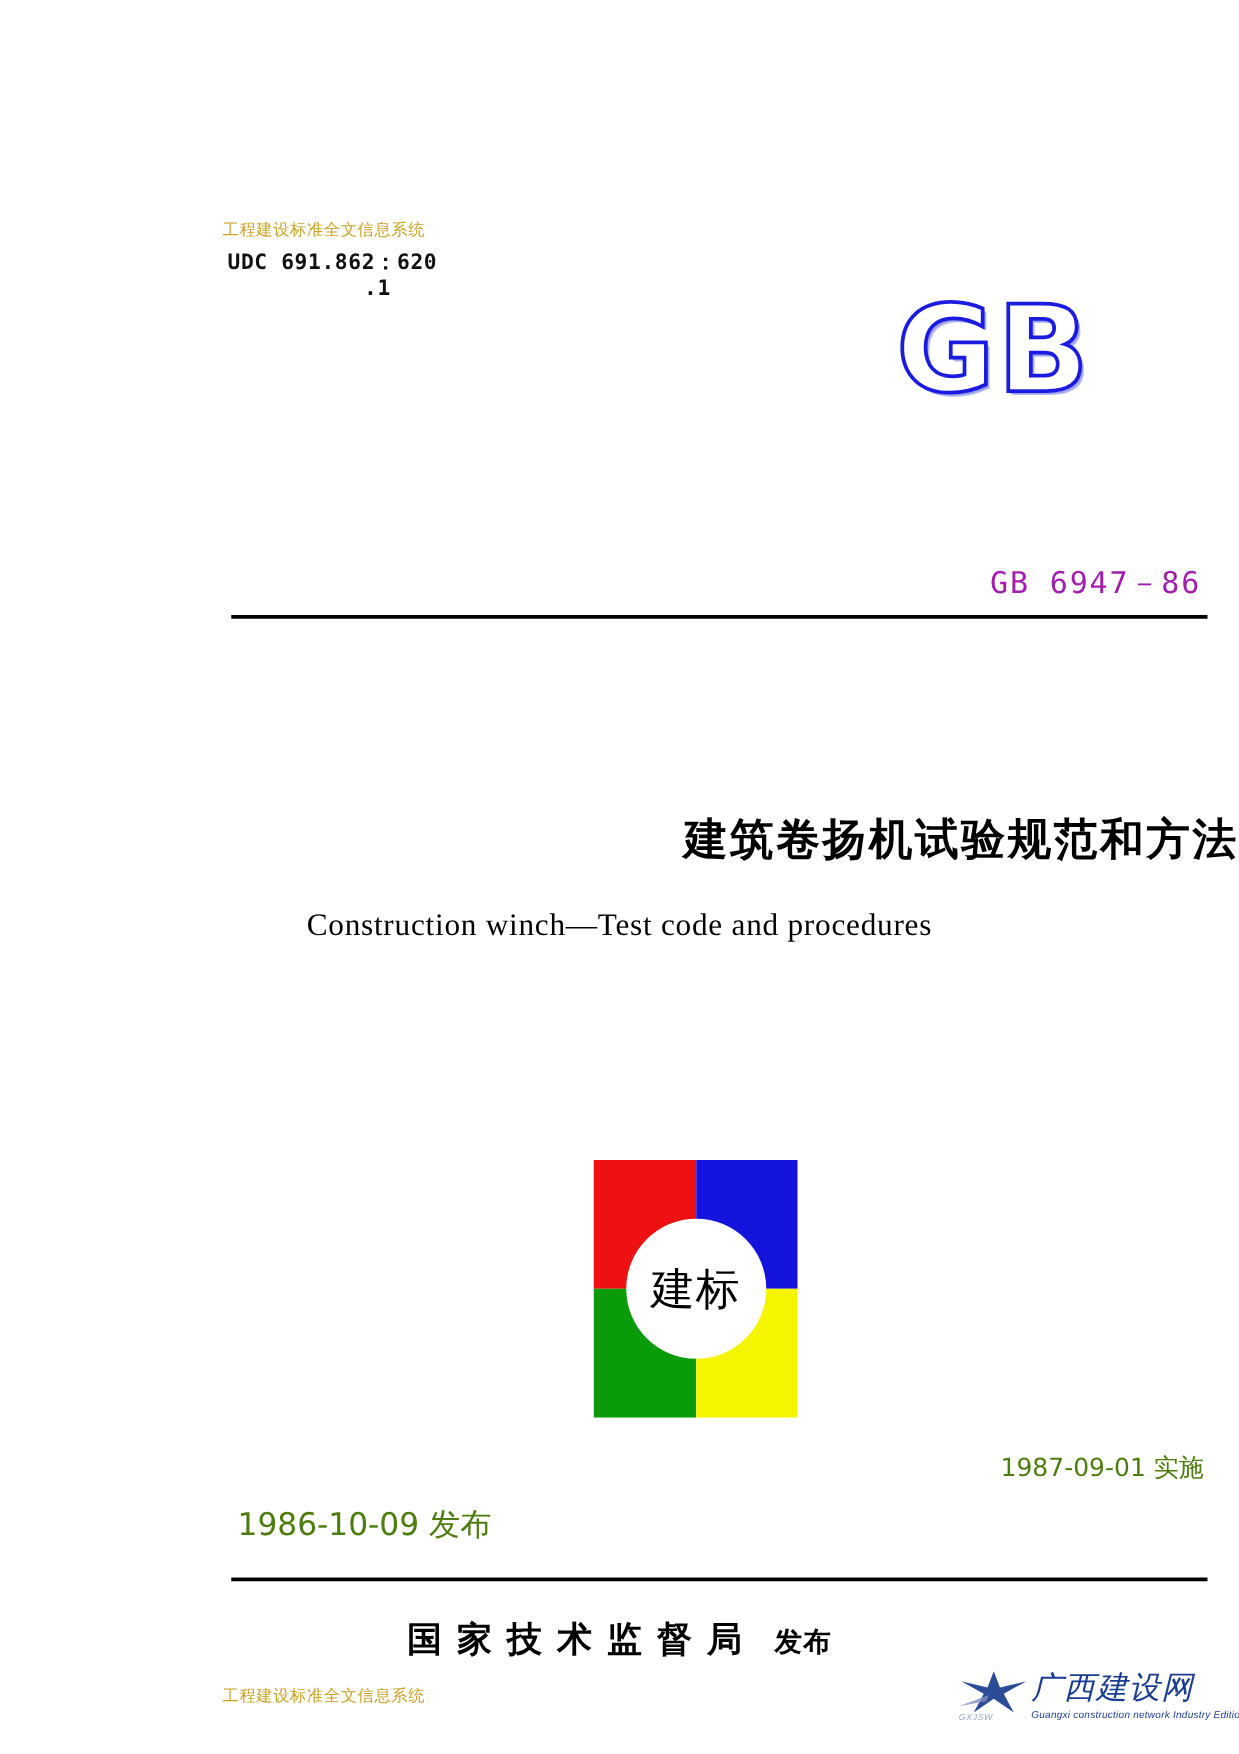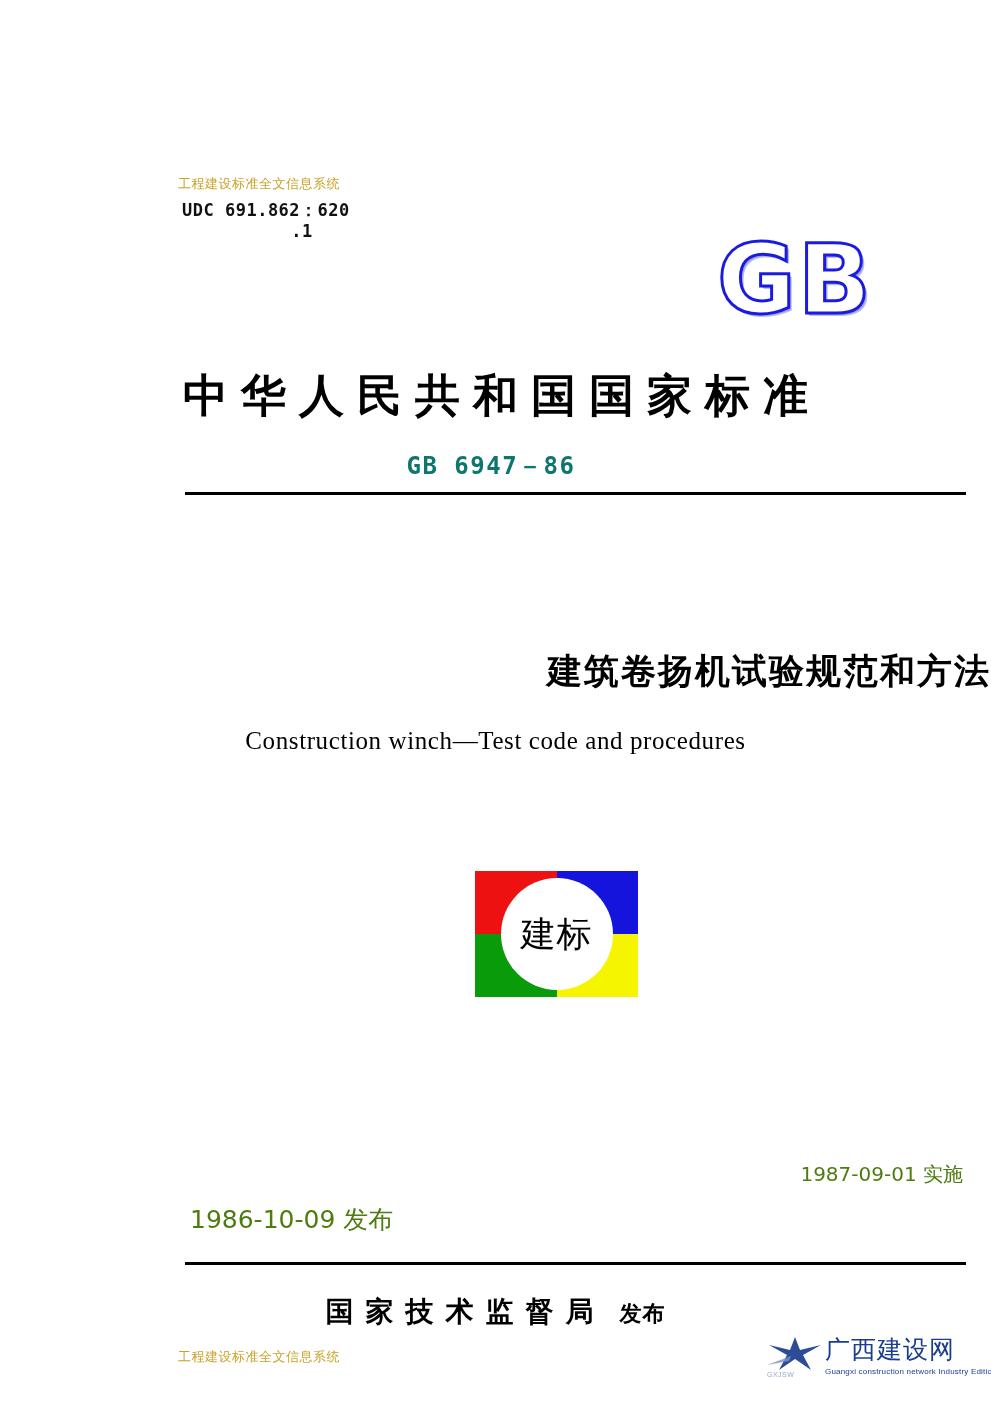--- a/index.html
+++ b/index.html
@@ -94,26 +94,26 @@
     color: #000;
     padding-left: 13px;
   }
 
   
   .std-no {
     position: absolute;
     right: 30px;
     top: 450px;
     width: 940px;
-    text-align: center;
+    text-align: right;
     font-family: "DejaVu Sans Mono", monospace;
-    font-weight: bold;
+    font-weight: normal;
     font-size: 24px;
     letter-spacing: 1.5px;
-    color: #0f766e;
+    color: #a21caf;
   }
 
   
   .rule-top {
     position: absolute;
     left: 185px;
     right: 25px;
     top: 492px;
     height: 3px;
     background: #000;
@@ -149,23 +149,23 @@
     font-family: "Liberation Serif", serif;
     font-size: 25px;
     letter-spacing: 0.6px;
     color: #000;
   }
 
   
   .emblem {
     position: absolute;
     left: 475px;
-    top: 871px;
+    top: 928px;
     width: 163px;
-    height: 126px;
+    height: 206px;
   }
   .emblem .q {
     position: absolute;
     width: 50%;
     height: 50%;
   }
   .emblem .q1 { left: 0;    top: 0;    background: #ee1111; }
   .emblem .q2 { left: 50%;  top: 0;    background: #1414dd; }
   .emblem .q3 { left: 0;    top: 50%;  background: #0a9b0a; }
   .emblem .q4 { left: 50%;  top: 50%;  background: #f5f500; }
@@ -226,20 +226,21 @@
     text-align: center;
   }
 
   
   .corner-logo {
     position: absolute;
     right: 18px;
     bottom: 14px;
     width: 210px;
     height: 58px;
+    font-style: italic;
   }
   .corner-logo .star {
     position: absolute;
     left: 2px;
     top: 4px;
     width: 58px;
     height: 38px;
   }
   .corner-logo .brand-cn {
     position: absolute;
@@ -279,21 +280,20 @@
 
   <div class="watermark-top">工程建设标准全文信息系统</div>
 
   <div class="udc">
     <span>UDC  691.862：620</span>
     <span class="line2">.1</span>
   </div>
 
   <div class="gb-logo">GB</div>
 
-  <div class="cn-title">中华人民共和国国家标准</div>
 
   <div class="std-no">GB  6947－86</div>
 
   <div class="rule-top"></div>
 
   <div class="subject-cn">建筑卷扬机试验规范和方法</div>
 
   <div class="subject-en">Construction winch—Test code and procedures</div>
 
   <div class="emblem">

